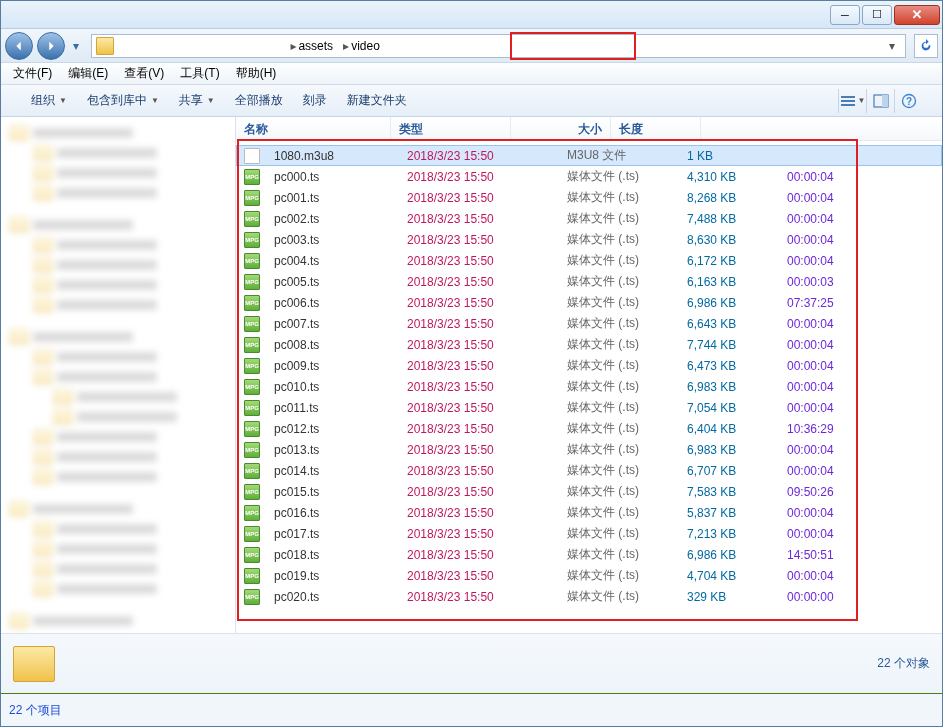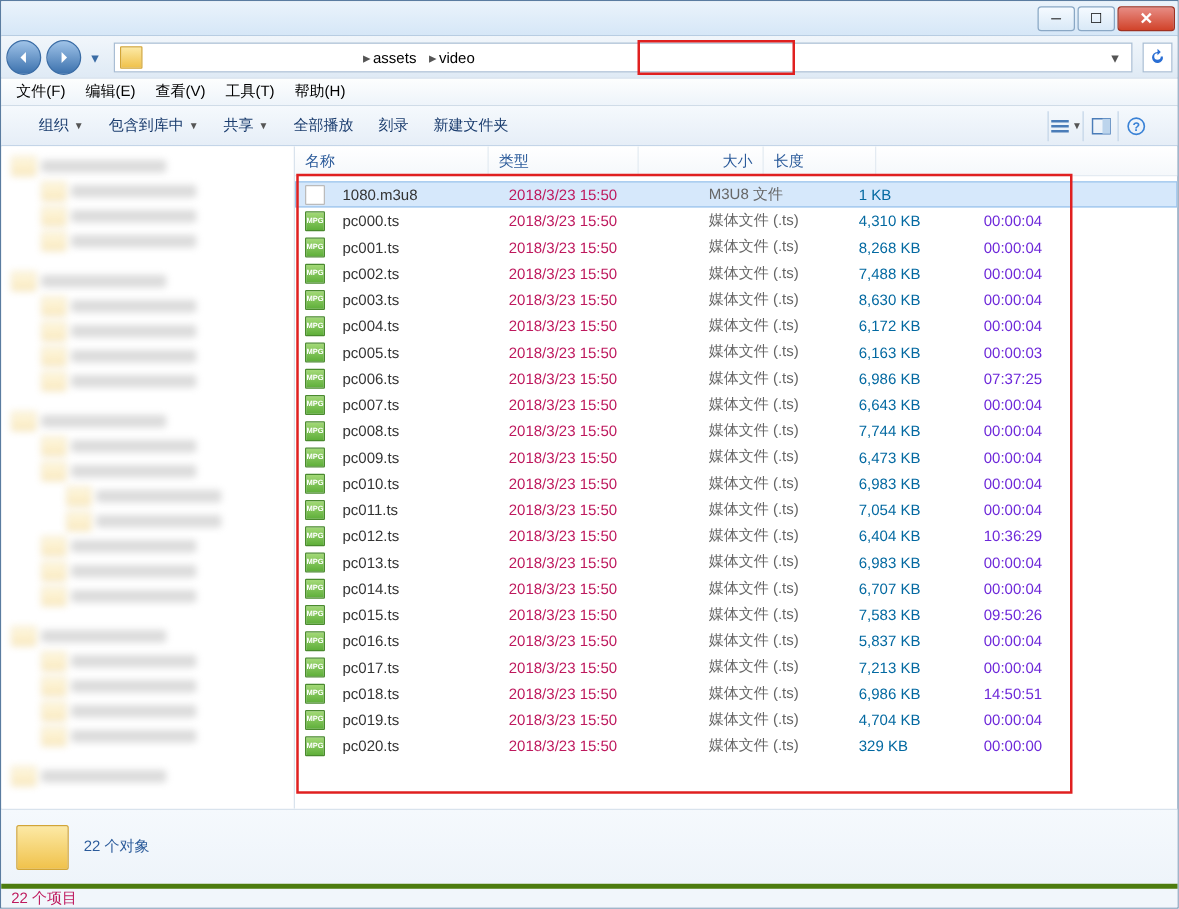--- a/index.html
+++ b/index.html
@@ -50,21 +50,21 @@
 .sidebar { width: 235px; border-right: 1px solid #d9e3ed; overflow-y: auto; padding: 6px 4px; background: #fff; }
 .tree-item { display: flex; align-items: center; padding: 2px 4px; gap: 4px; cursor: pointer; filter: blur(3px); opacity: 0.35; }
 .tree-item.indent1 { padding-left: 28px; }
 .tree-item.indent2 { padding-left: 48px; }
 .tree-fold { width: 20px; height: 16px; background: linear-gradient(to bottom, #fce9a5, #f0c24b); border: 1px solid #d2a536; border-radius: 1px; }
 .tree-label { height: 10px; width: 100px; background: #999; border-radius: 2px; }
 
 
 .filepane { flex: 1; display: flex; flex-direction: column; position: relative; }
 .file-highlight { position: absolute; left: 1px; top: 22px; right: 84px; bottom: 12px; border: 2px solid #e02020; pointer-events: none; z-index: 5; }
-.columns { display: flex; height: 24px; border-bottom: 1px solid #e4ebf2; background: linear-gradient(to bottom, #fff, #f5f8fb); }
+.columns { display: flex; height: 24px; border-bottom: 1px solid #e4ebf2; background: linear-gradient(to bottom, #fff, #f5f8fb); font-weight: bold; }
 .col-h { padding: 4px 8px; border-right: 1px solid #e4ebf2; color: #2a5a9a; cursor: pointer; }
 .col-name { width: 155px; }
 .col-date { width: 160px; }
 .col-type { width: 120px; }
 .col-size { width: 100px; text-align: right; }
 .col-len { width: 90px; }
 
 .filelist { flex: 1; overflow-y: auto; padding-top: 4px; }
 .file-row { display: flex; align-items: center; height: 21px; padding-left: 8px; cursor: pointer; }
 .file-row.selected { background: #d6e8fb; border: 1px solid #9ac3ec; padding-left: 7px; }
@@ -72,26 +72,26 @@
 .file-icon.doc { background: #fff; border: 1px solid #bbb; border-radius: 1px; }
 .file-icon.mpg { background: linear-gradient(to bottom, #a3d977, #5faf3a); border: 1px solid #4a8a2e; border-radius: 1px; font-size: 6px; color: #fff; font-weight: bold; line-height: 1; }
 .cell { padding: 0 8px; white-space: nowrap; overflow: hidden; color: #333; }
 .cell.name { width: 133px; }
 .cell.date { width: 160px; color: #be185d; }
 .cell.type { width: 120px; color: #666; }
 .cell.size { width: 100px; text-align: left; color: #0369a1; }
 .cell.len { width: 90px; color: #6d28d9; }
 
 
-.details { height: 60px; border-top: 1px solid #d9e3ed; background: linear-gradient(to bottom, #f5f9fd, #eef4fa); display: flex; align-items: center; padding: 6px 12px; gap: 12px; }
+.details { height: 60px; border-top: 1px solid #d9e3ed; background: linear-gradient(to bottom, #f5f9fd, #eef4fa); display: flex; align-items: center; padding: 6px 12px; gap: 12px; justify-content: space-between; }
 .details-icon { width: 42px; height: 36px; background: linear-gradient(to bottom, #fce9a5, #f0c24b); border: 1px solid #d2a536; border-radius: 2px; }
 .details-text { color: #2a5a9a; }
 
 
-.statusbar { height: 19px; border-top: 4px solid #4d7c0f; background: #f1f6fb; display: flex; align-items: center; padding: 0 8px; color: #be185d; }
+.statusbar { height: 33px; border-top: 1px solid #4d7c0f; background: #f1f6fb; display: flex; align-items: center; padding: 0 8px; color: #1d4ed8; }
 </style>
 </head>
 <body>
 
 <div class="window">
 
   <div class="titlebar">
     <div class="win-btns">
       <div class="win-btn">
           <span>─</span>

